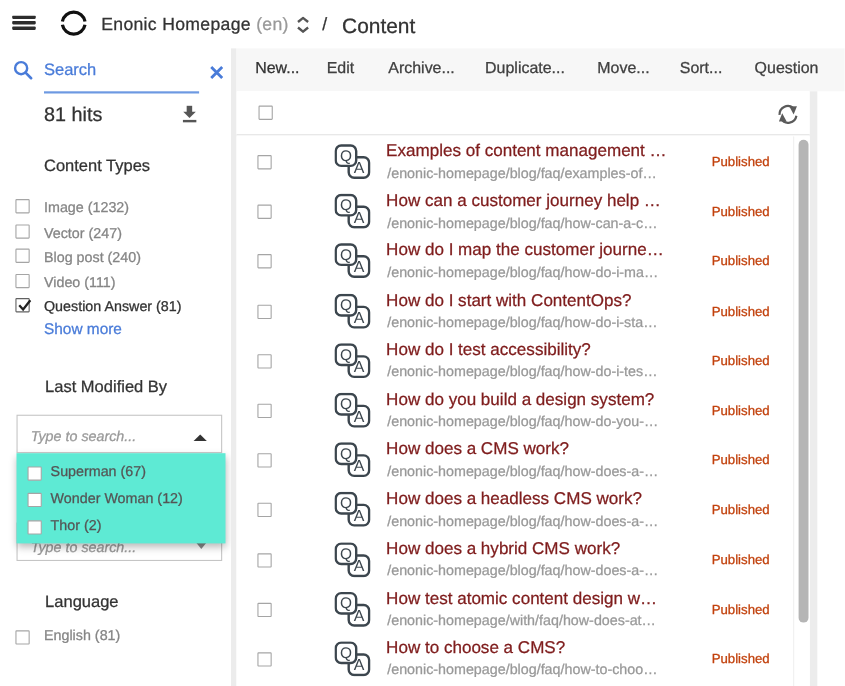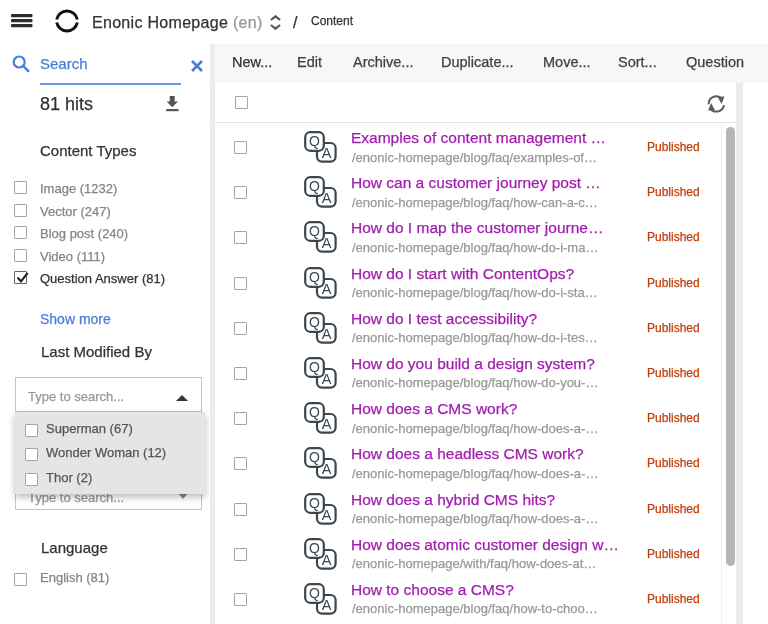--- a/index.html
+++ b/index.html
@@ -5,61 +5,61 @@
 *{margin:0;padding:0;box-sizing:border-box}
 html,body{width:768px;height:624px;overflow:hidden}
 body{font-family:"Liberation Sans",sans-serif;background:#fff;position:relative;color:#333;-webkit-text-stroke:0.25px}
 .abs{position:absolute}
 
 
 #appbar{position:absolute;left:0;top:0;width:616px;height:44px;background:#fff}
 #appbar .title{position:absolute;left:92px;top:14px;font-size:16px;letter-spacing:0.3px;color:#333;white-space:nowrap}
 #appbar .title .en{color:#999}
 #slash{position:absolute;left:293px;top:14px;font-size:16px;color:#333}
-#crumb{position:absolute;left:311px;top:14px;font-size:12px;color:#333}
+#crumb{position:absolute;left:311px;top:14px;font-size:19px;color:#333}
 
 
 #sidebar{position:absolute;left:0;top:44px;width:210px;height:580px;background:#fff}
 #sidebar .blue{color:#4a7cd9}
 #searchtxt{position:absolute;left:40px;top:11px;font-size:15px}
 #underline{position:absolute;left:40px;top:39px;width:141px;height:2px;background:#6d99e2}
 #hits{position:absolute;left:40px;top:50px;font-size:18px;color:#333}
 .h3{position:absolute;font-size:15px;color:#333}
 #h-ct{left:40px;top:98px}
 #h-lmb{left:41px;top:299px}
 #h-lang{left:41px;top:495px}
 .cb{position:absolute;width:13px;height:13px;border:1px solid #a5a5a5;background:#fff;border-radius:1px}
 .itm{position:absolute;left:40px;font-size:13px;color:#858585;white-space:nowrap}
 .itm.dark{color:#333}
-#showmore{position:absolute;left:40px;top:267px;font-size:14px}
+#showmore{position:absolute;left:40px;top:247px;font-size:14px}
 
 
 .combo{position:absolute;left:15px;width:187px;height:35px;border:1px solid #c5c5c5;background:#fff}
 #combo1{top:333px}
 #combo2{top:431px}
-.combo .ph{position:absolute;left:12px;top:11px;font-size:13px;color:#999}
+.combo .ph{position:absolute;left:12px;top:11px;font-style:italic;font-size:13px;color:#999}
 .tri-up{position:absolute;right:13px;top:17px;width:0;height:0;border-left:6px solid transparent;border-right:6px solid transparent;border-bottom:6px solid #333}
 .tri-dn{position:absolute;right:13px;top:17px;width:0;height:0;border-left:5px solid transparent;border-right:5px solid transparent;border-top:6px solid #888}
-#dropdown{position:absolute;left:15px;top:368px;width:190px;height:82px;background:#e5e5e5;box-shadow:0 3px 7px rgba(0,0,0,.28)}
+#dropdown{position:absolute;left:15px;top:368px;width:190px;height:82px;background:#5eead4;box-shadow:0 3px 7px rgba(0,0,0,.28)}
 #dropdown .cb{left:10px}
 #dropdown .itm{left:31px;color:#555}
 
 
 #toolbar{position:absolute;left:215px;top:44px;width:553px;height:39px;background:#f7f7f7}
 #toolbar span{font-size:14.5px;color:#404040}
 #toolbar span.on{color:#333}
 #gapL{position:absolute;left:210px;top:44px;width:5px;height:580px;background:#ececec}
 #gapR{position:absolute;left:736px;top:83px;width:7px;height:541px;background:#ececec}
 #selrow{position:absolute;left:215px;top:83px;width:521px;height:40px;background:#fff;border-bottom:1px solid #e3e3e3}
 #list{position:absolute;left:215px;top:124px;width:521px;height:500px;background:#fff}
 .row{position:relative;width:100%;height:45.2px}
 .row .cb{left:19px;top:17px;width:13px;height:13px}
 #selrow .cb{left:20px;top:13px;width:13px;height:13px}
 .row .qa{position:absolute;left:89px;top:7px}
-.row .tit{position:absolute;left:136px;top:5px;font-size:15.5px;color:#a21caf;white-space:nowrap}
+.row .tit{position:absolute;left:136px;top:5px;font-size:15.5px;color:#7f1d1d;white-space:nowrap}
 .row .pth{position:absolute;left:137px;top:25.5px;font-size:13px;color:#999;white-space:nowrap}
 .row .pub{position:absolute;left:432px;top:16px;font-size:12px;color:#c2410c}
 
 #sbtrack{position:absolute;left:721px;top:124px;width:15px;height:500px;background:#fff;border-left:1px solid #f0f0f0}
 #sbthumb{position:absolute;left:726px;top:127px;width:9px;height:439px;background:#b5b5b5;border-radius:5px}
 </style>
 </head>
 <body>
 
 <div id="appbar">
@@ -173,21 +173,21 @@
       <div class="pub">Published</div>
     </div>
 <div class="row">
       <div class="cb"></div>
       <div class="qa"><svg width="33" height="32" viewBox="0 0 33 32">
  <rect x="13" y="12" width="18.6" height="18.6" rx="5" fill="#fff" stroke="#3c464e" stroke-width="2.2"></rect>
  <text x="22.5" y="26.5" font-size="14.5" text-anchor="middle" fill="#3c464e" font-family="Liberation Sans">A</text>
  <rect x="1.2" y="1.2" width="18.6" height="18.6" rx="5" fill="#fff" stroke="#3c464e" stroke-width="2.2"></rect>
  <text x="10.5" y="15" font-size="14" text-anchor="middle" fill="#3c464e" font-family="Liberation Sans">Q</text>
 </svg></div>
-      <div class="tit">How can a customer journey post …</div>
+      <div class="tit">How can a customer journey help …</div>
       <div class="pth">/enonic-homepage/blog/faq/how-can-a-c…</div>
       <div class="pub">Published</div>
     </div>
 <div class="row">
       <div class="cb"></div>
       <div class="qa"><svg width="33" height="32" viewBox="0 0 33 32">
  <rect x="13" y="12" width="18.6" height="18.6" rx="5" fill="#fff" stroke="#3c464e" stroke-width="2.2"></rect>
  <text x="22.5" y="26.5" font-size="14.5" text-anchor="middle" fill="#3c464e" font-family="Liberation Sans">A</text>
  <rect x="1.2" y="1.2" width="18.6" height="18.6" rx="5" fill="#fff" stroke="#3c464e" stroke-width="2.2"></rect>
  <text x="10.5" y="15" font-size="14" text-anchor="middle" fill="#3c464e" font-family="Liberation Sans">Q</text>
@@ -257,33 +257,33 @@
       <div class="pub">Published</div>
     </div>
 <div class="row">
       <div class="cb"></div>
       <div class="qa"><svg width="33" height="32" viewBox="0 0 33 32">
  <rect x="13" y="12" width="18.6" height="18.6" rx="5" fill="#fff" stroke="#3c464e" stroke-width="2.2"></rect>
  <text x="22.5" y="26.5" font-size="14.5" text-anchor="middle" fill="#3c464e" font-family="Liberation Sans">A</text>
  <rect x="1.2" y="1.2" width="18.6" height="18.6" rx="5" fill="#fff" stroke="#3c464e" stroke-width="2.2"></rect>
  <text x="10.5" y="15" font-size="14" text-anchor="middle" fill="#3c464e" font-family="Liberation Sans">Q</text>
 </svg></div>
-      <div class="tit">How does a hybrid CMS hits?</div>
+      <div class="tit">How does a hybrid CMS work?</div>
       <div class="pth">/enonic-homepage/blog/faq/how-does-a-…</div>
       <div class="pub">Published</div>
     </div>
 <div class="row">
       <div class="cb"></div>
       <div class="qa"><svg width="33" height="32" viewBox="0 0 33 32">
  <rect x="13" y="12" width="18.6" height="18.6" rx="5" fill="#fff" stroke="#3c464e" stroke-width="2.2"></rect>
  <text x="22.5" y="26.5" font-size="14.5" text-anchor="middle" fill="#3c464e" font-family="Liberation Sans">A</text>
  <rect x="1.2" y="1.2" width="18.6" height="18.6" rx="5" fill="#fff" stroke="#3c464e" stroke-width="2.2"></rect>
  <text x="10.5" y="15" font-size="14" text-anchor="middle" fill="#3c464e" font-family="Liberation Sans">Q</text>
 </svg></div>
-      <div class="tit">How does atomic customer design w…</div>
+      <div class="tit">How test atomic content design w…</div>
       <div class="pth">/enonic-homepage/with/faq/how-does-at…</div>
       <div class="pub">Published</div>
     </div>
 <div class="row">
       <div class="cb"></div>
       <div class="qa"><svg width="33" height="32" viewBox="0 0 33 32">
  <rect x="13" y="12" width="18.6" height="18.6" rx="5" fill="#fff" stroke="#3c464e" stroke-width="2.2"></rect>
  <text x="22.5" y="26.5" font-size="14.5" text-anchor="middle" fill="#3c464e" font-family="Liberation Sans">A</text>
  <rect x="1.2" y="1.2" width="18.6" height="18.6" rx="5" fill="#fff" stroke="#3c464e" stroke-width="2.2"></rect>
  <text x="10.5" y="15" font-size="14" text-anchor="middle" fill="#3c464e" font-family="Liberation Sans">Q</text>

